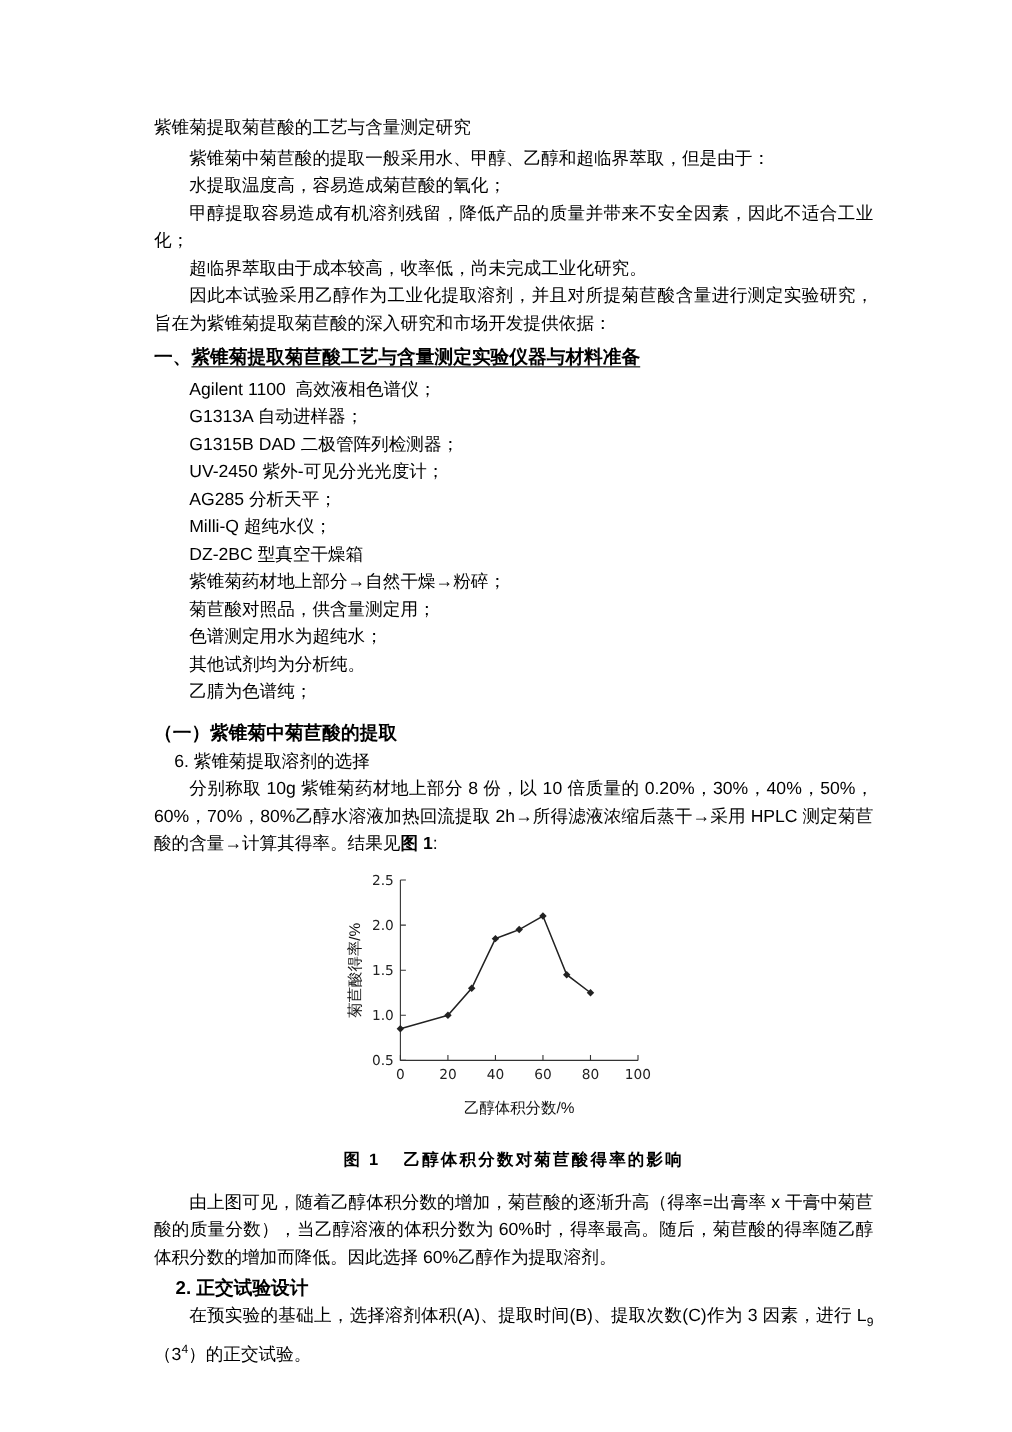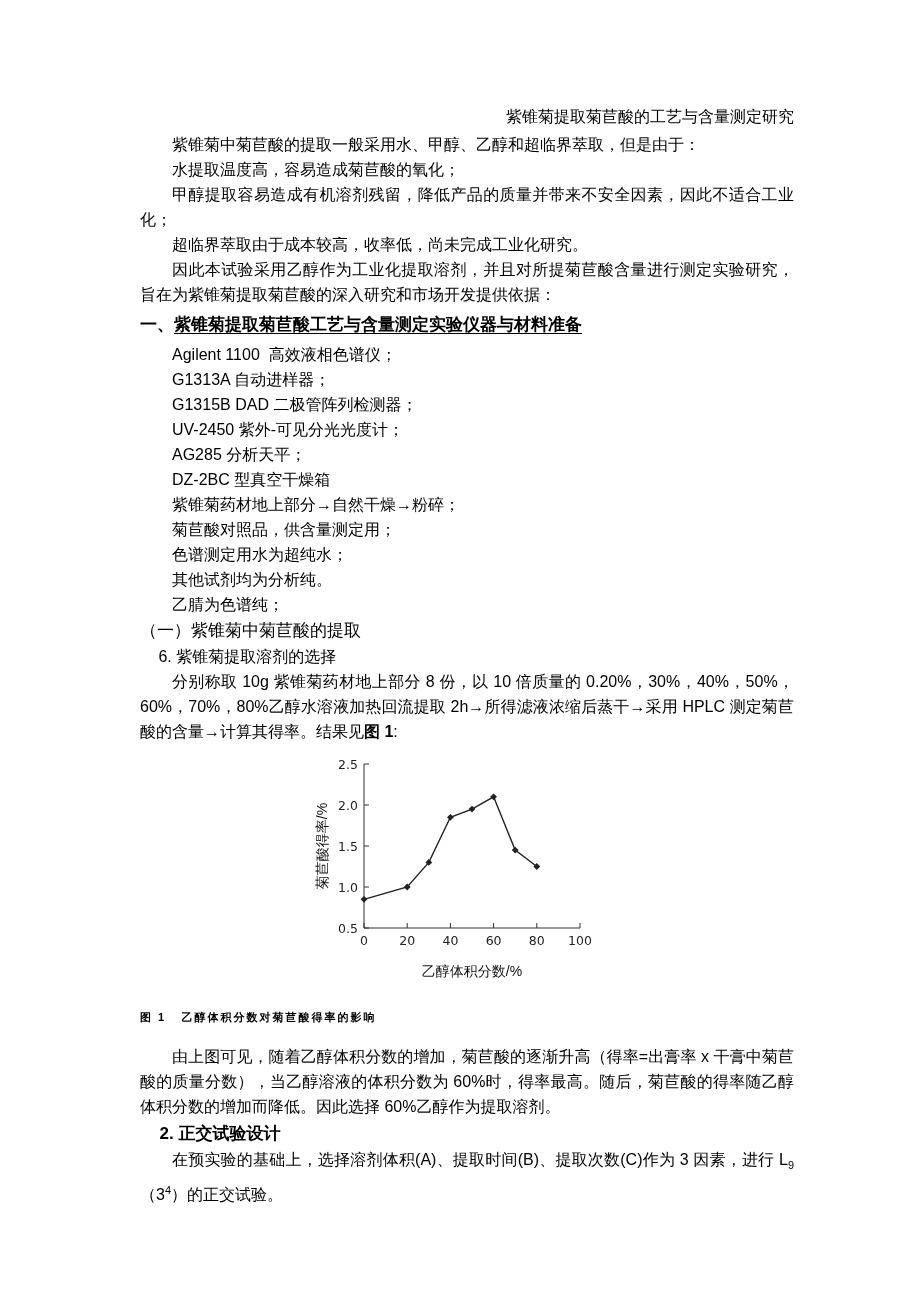--- a/index.html
+++ b/index.html
@@ -11,60 +11,61 @@
   }
   .page {
     width: 920px;
     min-height: 1302px;
     padding: 104px 126px 40px 140px;
     font-size: 16px;
     line-height: 25px;
     background: #fff;
   }
   .title {
-    text-align: right;
+    text-align: left;
     font-size: 16px;
     margin-bottom: 3px;
   }
   .p {
     text-indent: 2em;
     text-align: justify;
   }
   .h-sec {
     font-size: 17px;
     font-weight: bold;
     line-height: 28px;
     margin: 4px 0 3px 0;
   }
   .ul { text-decoration: underline; text-underline-offset: 3px; }
   .li {
     padding-left: 2em;
     white-space: pre-wrap;
   }
   .h-sub {
     font-size: 17px;
-    font-weight: normal;
+    font-weight: bold;
     line-height: 26px;
-    margin-top: 1px;
+    margin-top: 12px;
   }
   .pt { padding-left: 1.15em; }
   .h-pt {
     font-size: 17px;
     font-weight: bold;
     line-height: 26px;
     margin-top: 2px;
   }
   .figure {
     text-align: center;
     margin: 10px 0 0 0;
   }
   .figure svg { display: inline-block; }
   .caption {
+    text-align: center;
     font-weight: bold;
-    font-size: 11px;
+    font-size: 15px;
     letter-spacing: 2px;
     margin: 16px 0 14px 0;
   }
   .cap-label { margin-right: 1.4em; }
   sub, sup { font-size: 11px; }
   
   .ax { stroke: #333; stroke-width: 1; }
   .tick { font-size: 12.5px; fill: #222; font-family: "DejaVu Sans", sans-serif; }
   .axlabel { font-size: 14px; fill: #111; font-family: "Liberation Sans", sans-serif; }
 </style>
@@ -82,20 +83,21 @@
   <p class="p">因此本试验采用乙醇作为工业化提取溶剂，并且对所提菊苣酸含量进行测定实验研究，旨在为紫锥菊提取菊苣酸的深入研究和市场开发提供依据：</p>
 
   <h2 class="h-sec"><span>一、</span><span class="ul">紫锥菊提取菊苣酸工艺与含量测定实验仪器与材料准备</span></h2>
 
   <div class="list">
     <p class="li">Agilent 1100  高效液相色谱仪；</p>
     <p class="li">G1313A 自动进样器；</p>
     <p class="li">G1315B DAD 二极管阵列检测器；</p>
     <p class="li">UV-2450 紫外-可见分光光度计；</p>
     <p class="li">AG285 分析天平；</p>
+    <p class="li">Milli-Q 超纯水仪；</p>
     <p class="li">DZ-2BC 型真空干燥箱</p>
     <p class="li">紫锥菊药材地上部分→自然干燥→粉碎；</p>
     <p class="li">菊苣酸对照品，供含量测定用；</p>
     <p class="li">色谱测定用水为超纯水；</p>
     <p class="li">其他试剂均为分析纯。</p>
     <p class="li">乙腈为色谱纯；</p>
   </div>
 
 
   <p class="h-sub">（一）紫锥菊中菊苣酸的提取</p>

